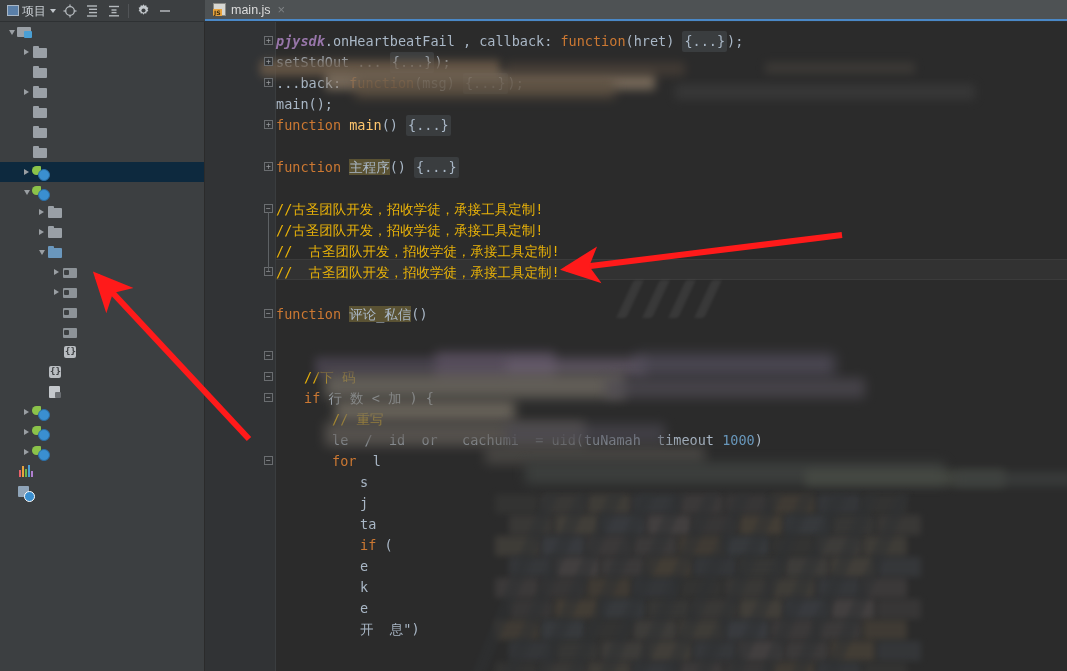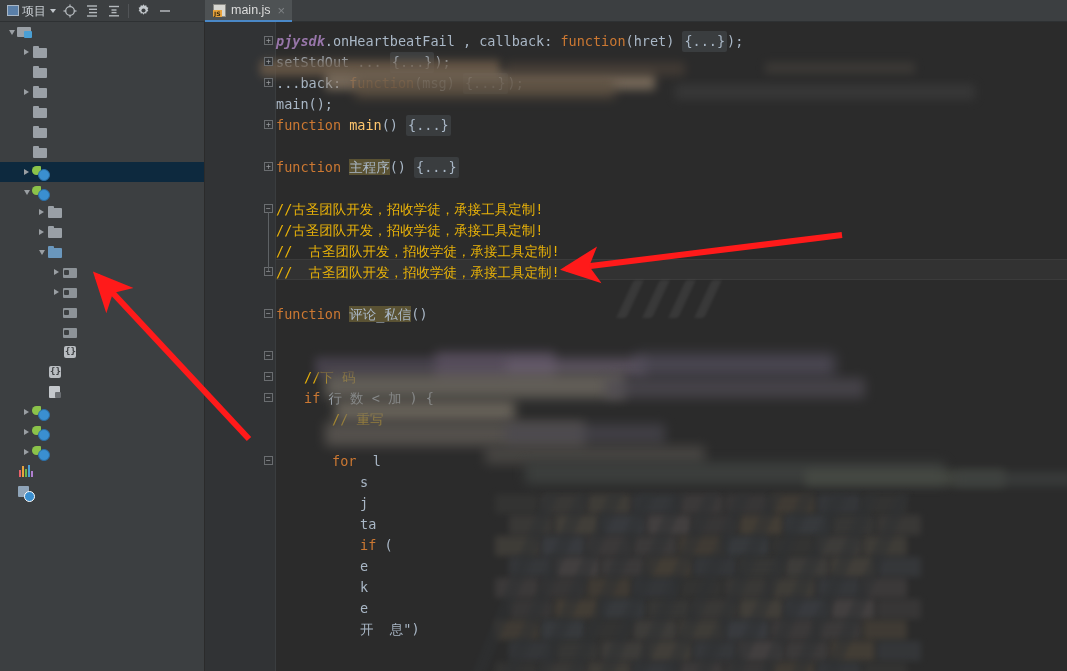--- a/index.html
+++ b/index.html
@@ -52,21 +52,21 @@
   }
   .tb-sep {
     width: 1px; height: 14px; background: #515457; margin: 0 3px;
   }
 
   
   .tabbar {
     position: absolute; top: 0; left: 205px;
     width: 862px; height: 22px;
     background: #3c3f41;
-    display: flex; align-items: stretch;
+    display: flex; align-items: stretch; flex-direction: column;
   }
   .tab {
     display: flex; align-items: center; gap: 5px;
     padding: 0 7px 0 8px;
     background: #4e5254;
     border-bottom: 2px solid #4a88c7;
     height: 22px;
     position: relative;
   }
   .js-ico {
@@ -584,20 +584,21 @@
         <div class="cline" style="top: 156px; left: 0px;"></div>
         <div class="cline" style="top: 177px; left: 0px;"><span class="cm">//古圣团队开发，招收学徒，承接工具定制!</span></div>
         <div class="cline" style="top: 198px; left: 0px;"><span class="cm">//古圣团队开发，招收学徒，承接工具定制!</span></div>
         <div class="cline" style="top: 219px; left: 0px;"><span class="cm">//  古圣团队开发，招收学徒，承接工具定制!</span></div>
         <div class="cline" style="top: 240px; left: 0px;"><span class="cm">//  古圣团队开发，招收学徒，承接工具定制!</span></div>
         <div class="cline" style="top: 261px; left: 0px;"></div>
         <div class="cline" style="top: 282px; left: 0px;"><span class="kw">function</span> <span class="hl-sel">评论_私信</span>()</div>
         <div class="cline" style="top: 345px; left: 28px;"><span class="cm">//下 码</span></div>
         <div class="cline" style="top: 366px; left: 28px;"><span class="kw">if</span> 行 数 &lt; 加 ) {</div>
         <div class="cline" style="top: 387px; left: 56px;"><span class="cm">// 重写</span></div>
+        <div class="cline" style="top: 408px; left: 56px;">le  /  id  or   cachumi  = uid(tuNamah  timeout <span class="num">1000</span>)</div>
         <div class="cline" style="top: 429px; left: 56px;"><span class="kw">for</span>  l</div>
         <div class="cline" style="top: 450px; left: 84px;">s</div>
         <div class="cline" style="top: 471px; left: 84px;">j</div>
         <div class="cline" style="top: 492px; left: 84px;">ta</div>
         <div class="cline" style="top: 513px; left: 84px;"><span class="kw">if</span> (</div>
         <div class="cline" style="top: 534px; left: 84px;">e</div>
         <div class="cline" style="top: 555px; left: 84px;">k</div>
         <div class="cline" style="top: 576px; left: 84px;">e</div>
         <div class="cline" style="top: 597px; left: 84px;">开  息")</div>
       </div>

